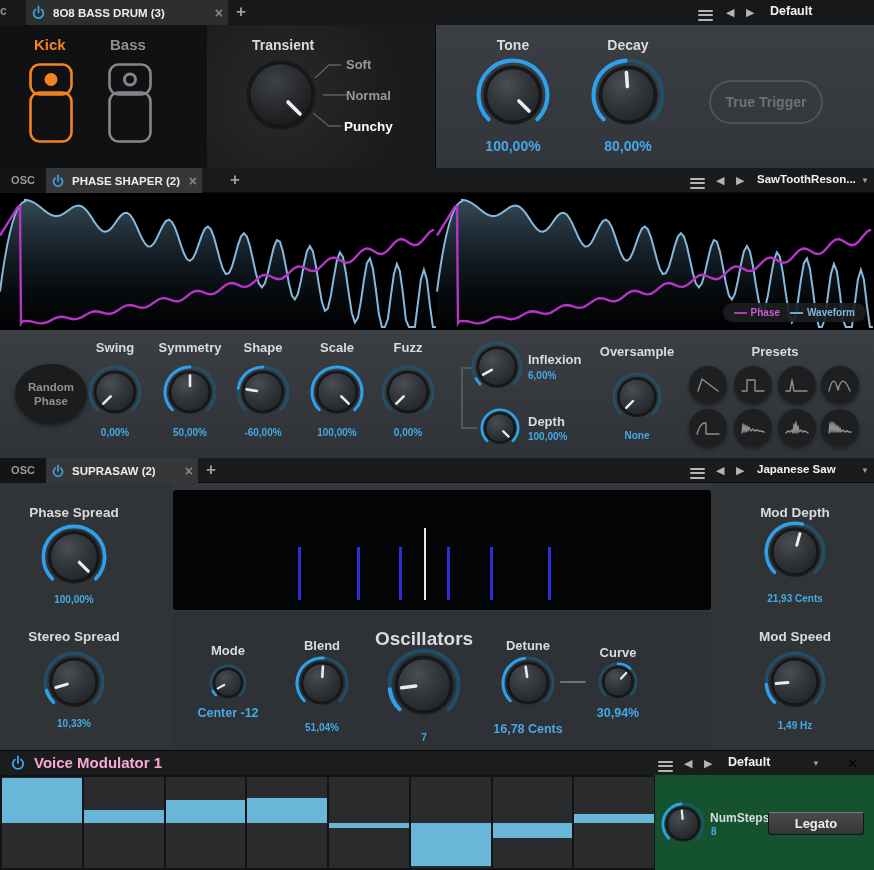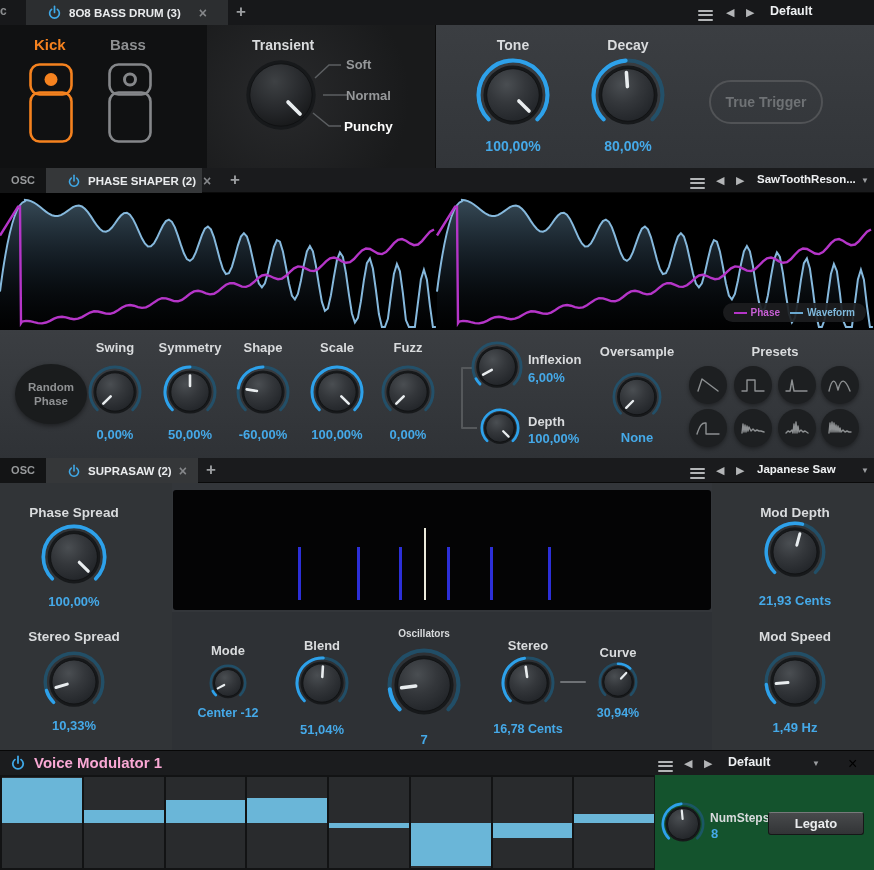--- a/index.html
+++ b/index.html
@@ -1,24 +1,24 @@
 <!DOCTYPE html>
 <html><head>
 <meta charset="utf-8">
 <style>
   html,body{margin:0;padding:0;background:#000;}
   #app{position:relative;width:874px;height:870px;background:#0c0d0e;overflow:hidden;
        font-family:"Liberation Sans",sans-serif;-webkit-font-smoothing:antialiased;}
   .abs{position:absolute;}
   .lbl{font-weight:bold;color:#d9dbdd;font-size:13px;text-align:center;}
-  .val{font-weight:bold;color:#45a9e8;font-size:13px;text-align:center;}
+  .val{font-weight:bold;color:#45a9e8;font-size:10px;text-align:center;}
   
   .topbar{left:0;top:0;width:874px;height:25px;background:#17181a;border-bottom:1px solid #060606;}
   .partial-tab{left:0;top:4px;color:#8b8d8f;font-size:12px;font-weight:bold;}
-  .tab{display:flex;align-items:center;gap:7px;padding:0 21px;height:25px;box-sizing:border-box;}
+  .tab{display:flex;align-items:center;gap:7px;padding:0 5px;height:25px;box-sizing:border-box;}
   .tab .t-title{font-weight:bold;color:#e9ebed;font-size:11.5px;white-space:nowrap;}
   .tab .t-close{color:#85878a;font-size:14px;font-weight:bold;line-height:14px;}
   .top-tab{left:26px;top:0;width:202px;background:#2c2e30;}
   .addbtn{color:#9b9da0;font-size:17px;font-weight:bold;line-height:17px;}
   .menu-icon i{display:block;width:15px;height:2px;background:#b3b5b7;margin:2.5px 0;border-radius:1px;}
   .arr{color:#b3b5b7;font-size:11px;line-height:14px;}
   .preset-txt{font-weight:bold;color:#eef0f2;font-size:12.5px;white-space:nowrap;}
   .caret{color:#9b9da0;font-size:8px;}
   
   .kickpanel{left:0;top:25px;width:207px;height:143px;background:#101112;}
@@ -406,31 +406,31 @@
       <span class="abs lbl" style="left:110px;top:26px;width:80px">Blend</span>
       <div class="knob" style="left: 123px; top: 44px; width: 54px; height: 54px;"><svg width="54" height="54" viewBox="0 0 54 54">
             <path d="M9.31 44.69 A25.015 25.015 0 1 1 44.69 44.69" stroke="#1d5878" stroke-width="2.97" fill="none" stroke-linecap="round" opacity="0.75"></path>
             <path d="M9.31 44.69 A25.015 25.015 0 0 1 28.31 2.02" stroke="#2ea1ea" stroke-width="2.97" fill="none" stroke-linecap="round"></path>
             <circle cx="27" cy="27" r="21.599999999999998" fill="#17191b"></circle>
             <circle cx="27" cy="27" r="19.169999999999998" fill="url(#kgrad)" stroke="#0e0f10" stroke-width="0.8"></circle>
             <line x1="27.3" y1="20.9" x2="27.9" y2="10.5" stroke="#e9edef" stroke-width="2.592" stroke-linecap="round"></line>
           </svg></div>
       <span class="abs val" style="left:110px;top:110px;width:80px">51,04%</span>
 
-      <span class="abs lbl" style="left:202px;top:16px;width:100px;font-size:10px">Oscillators</span>
+      <span class="abs lbl" style="left:202px;top:16px;width:100px;font-size:19px">Oscillators</span>
       <div class="knob" style="left: 215px; top: 36px; width: 74px; height: 74px;"><svg width="74" height="74" viewBox="0 0 74 74">
             <path d="M12.63 61.37 A34.465 34.465 0 1 1 61.37 61.37" stroke="#1d5878" stroke-width="4.07" fill="none" stroke-linecap="round" opacity="0.75"></path>
             <path d="M12.63 61.37 A34.465 34.465 0 0 1 2.79 41.20" stroke="#2ea1ea" stroke-width="4.07" fill="none" stroke-linecap="round"></path>
             <circle cx="37" cy="37" r="29.6" fill="#17191b"></circle>
             <circle cx="37" cy="37" r="26.27" fill="url(#kgrad)" stroke="#0e0f10" stroke-width="0.8"></circle>
             <line x1="28.7" y1="38.0" x2="14.6" y2="39.8" stroke="#e9edef" stroke-width="3.552" stroke-linecap="round"></line>
           </svg></div>
       <span class="abs val" style="left:202px;top:120px;width:100px">7</span>
 
-      <span class="abs lbl" style="left:316px;top:26px;width:80px">Stereo</span>
+      <span class="abs lbl" style="left:316px;top:26px;width:80px">Detune</span>
       <div class="knob" style="left: 329px; top: 44px; width: 54px; height: 54px;"><svg width="54" height="54" viewBox="0 0 54 54">
             <path d="M9.31 44.69 A25.015 25.015 0 1 1 44.69 44.69" stroke="#1d5878" stroke-width="2.97" fill="none" stroke-linecap="round" opacity="0.75"></path>
             <path d="M9.31 44.69 A25.015 25.015 0 0 1 23.52 2.23" stroke="#2ea1ea" stroke-width="2.97" fill="none" stroke-linecap="round"></path>
             <circle cx="27" cy="27" r="21.599999999999998" fill="#17191b"></circle>
             <circle cx="27" cy="27" r="19.169999999999998" fill="url(#kgrad)" stroke="#0e0f10" stroke-width="0.8"></circle>
             <line x1="26.1" y1="20.9" x2="24.7" y2="10.7" stroke="#e9edef" stroke-width="2.592" stroke-linecap="round"></line>
           </svg></div>
       <span class="abs val" style="left:306px;top:110px;width:100px;font-size:12.5px">16,78 Cents</span>
 
       <div class="abs hdash" style="left:388px;top:69px;width:26px"></div>

